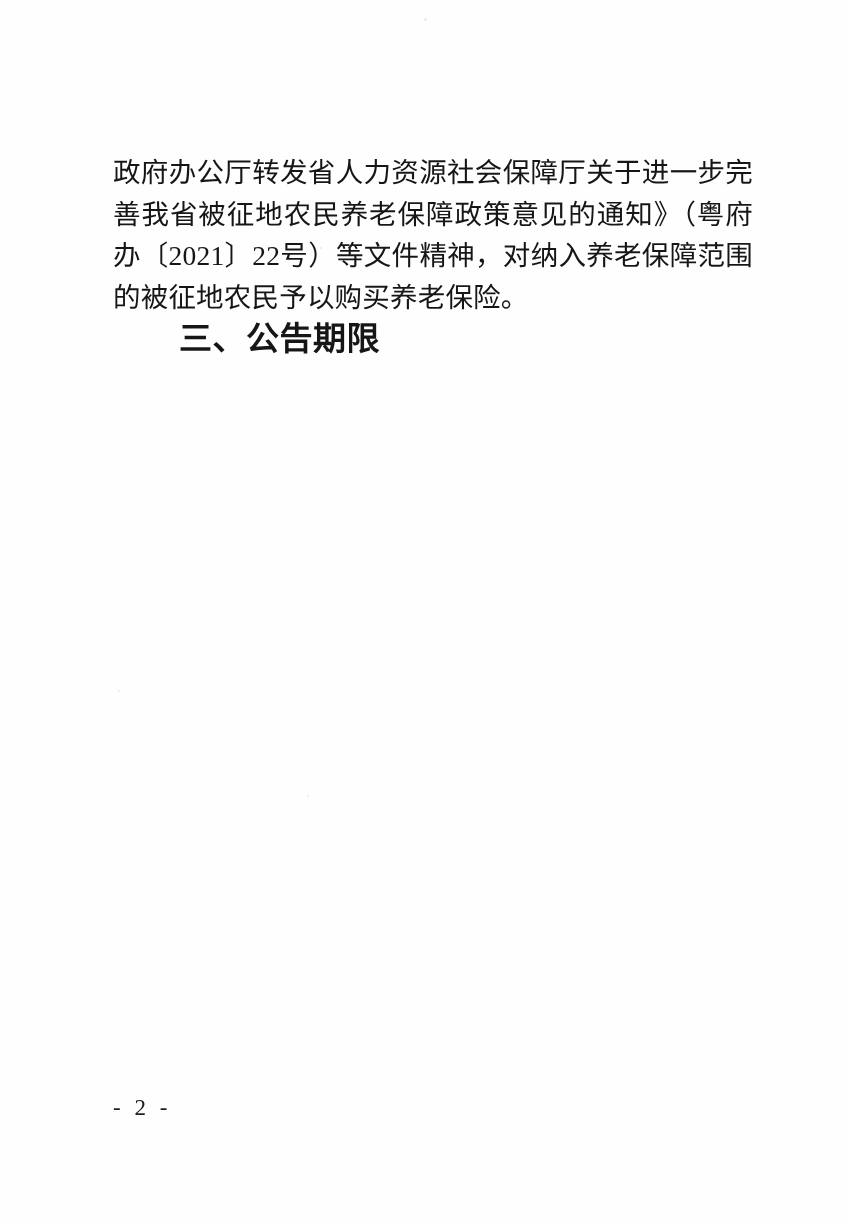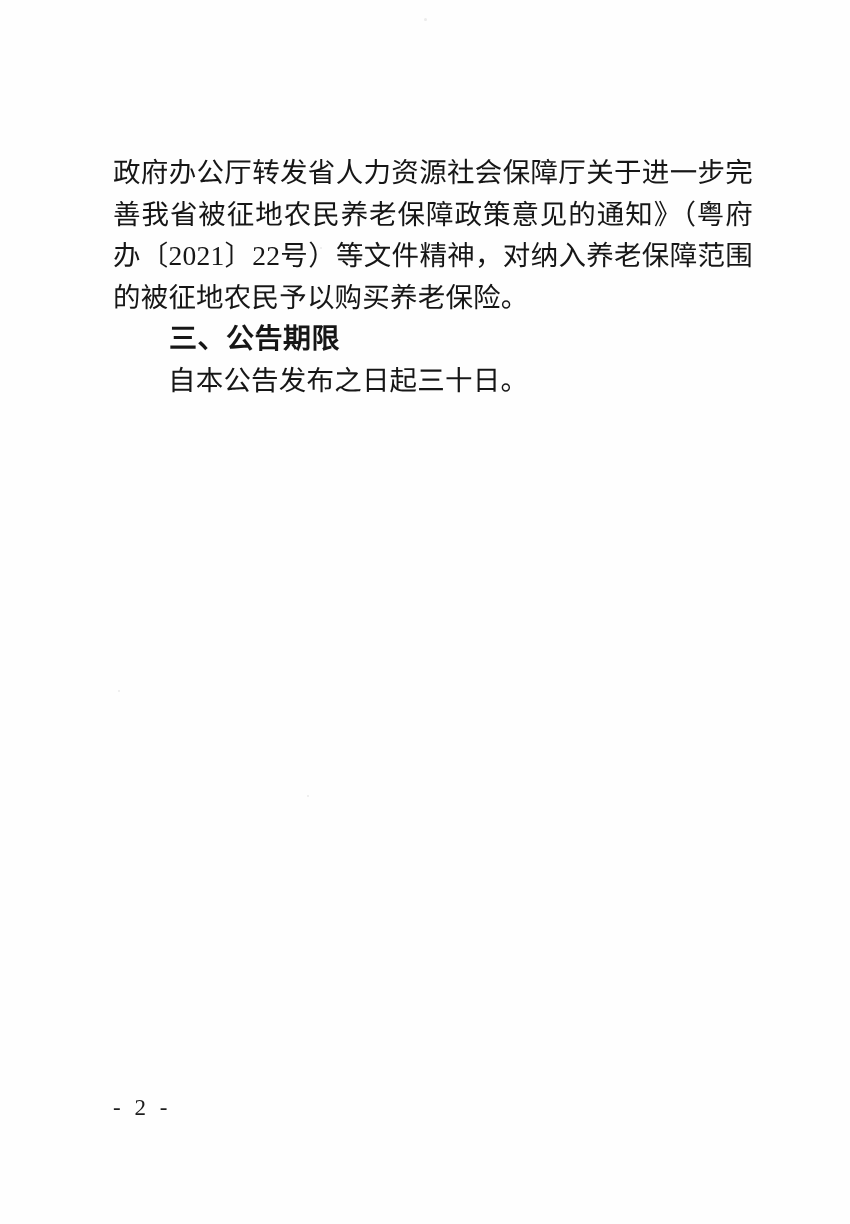--- a/index.html
+++ b/index.html
@@ -62,21 +62,21 @@
     text-indent: 0;
   }
 
   
   .heading {
     font-family: "DejaVu Sans", "Liberation Sans", sans-serif;
     font-weight: 700;
     text-indent: 2em;
     text-align: center;
     letter-spacing: 0.5px;
-    font-size: 28px;
+    font-size: 33px;
     line-height: 41.5px;
   }
 
   
   .bold-run {
     font-family: "DejaVu Sans", "Liberation Sans", sans-serif;
     font-weight: 700;
     letter-spacing: 0;
   }
 
@@ -111,21 +111,20 @@
   <div class="speckle" style="left:307px;top:795px;width:2px;height:2px;"></div>
 
   <div id="doc-body">
 
     <p class="para noindent">政府办公厅转发省人力资源社会保障厅关于进一步完善我省被征地农民养老保障政策意见的通知》（粤府办〔2021〕22号）等文件精神，对纳入养老保障范围的被征地农民予以购买养老保险。</p>
 
 
 
     <p class="heading">三、公告期限</p>
 
-    <p class="para indent">自本公告发布之日起三十日。</p>
 
 
 
   </div>
 
   <div id="page-folio">- 2 -</div>
 
 </div>
 
 </body></html>

